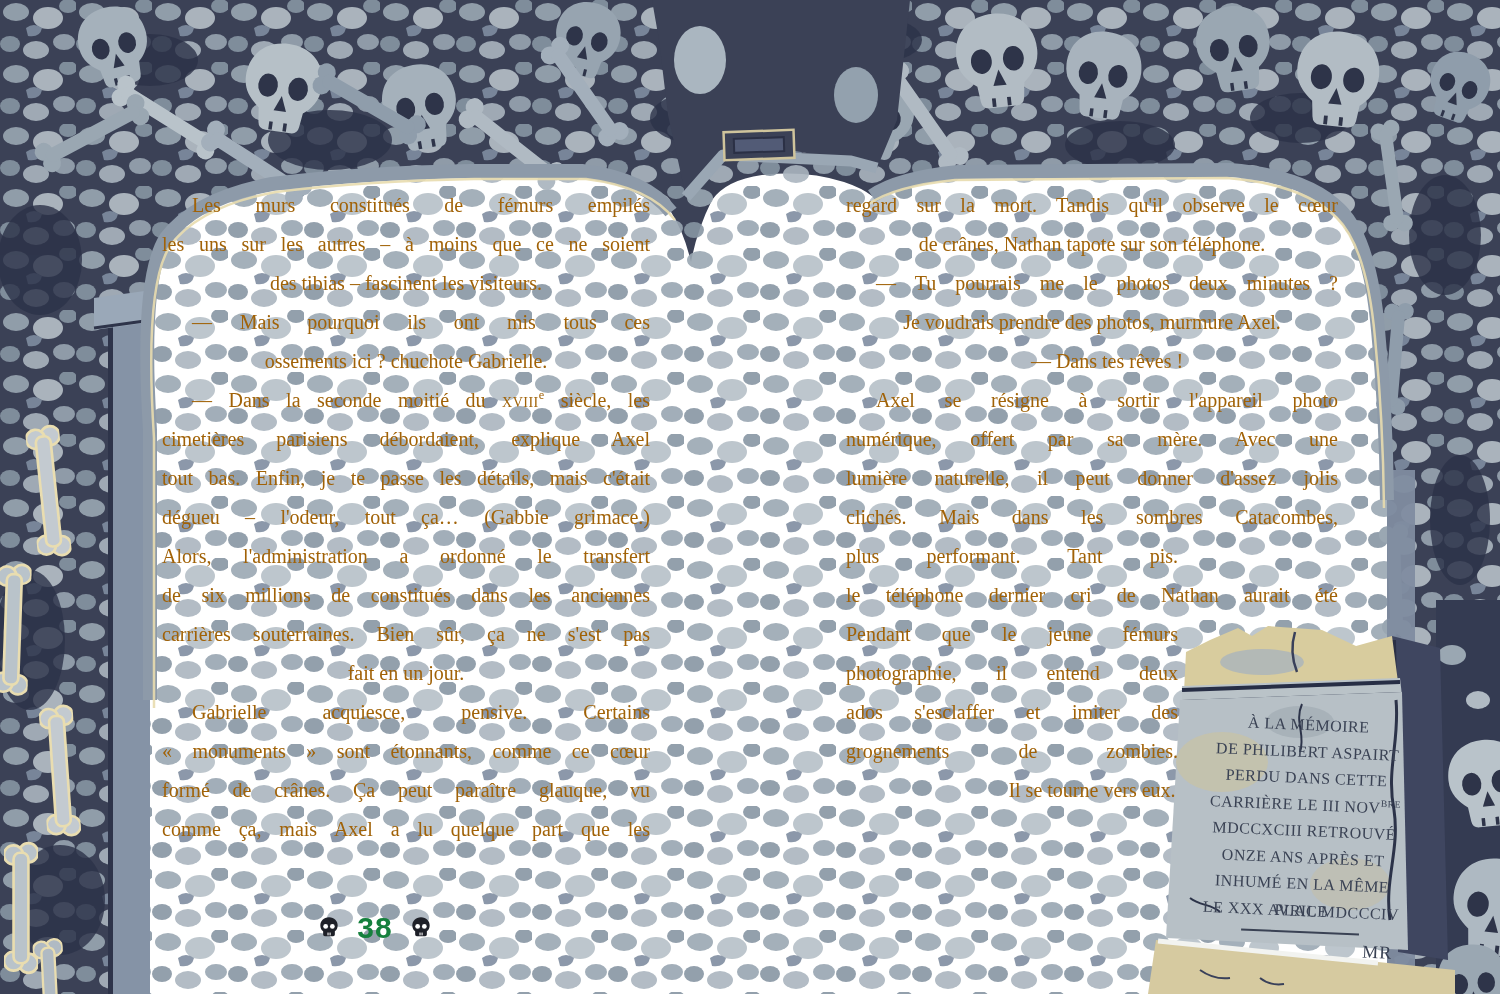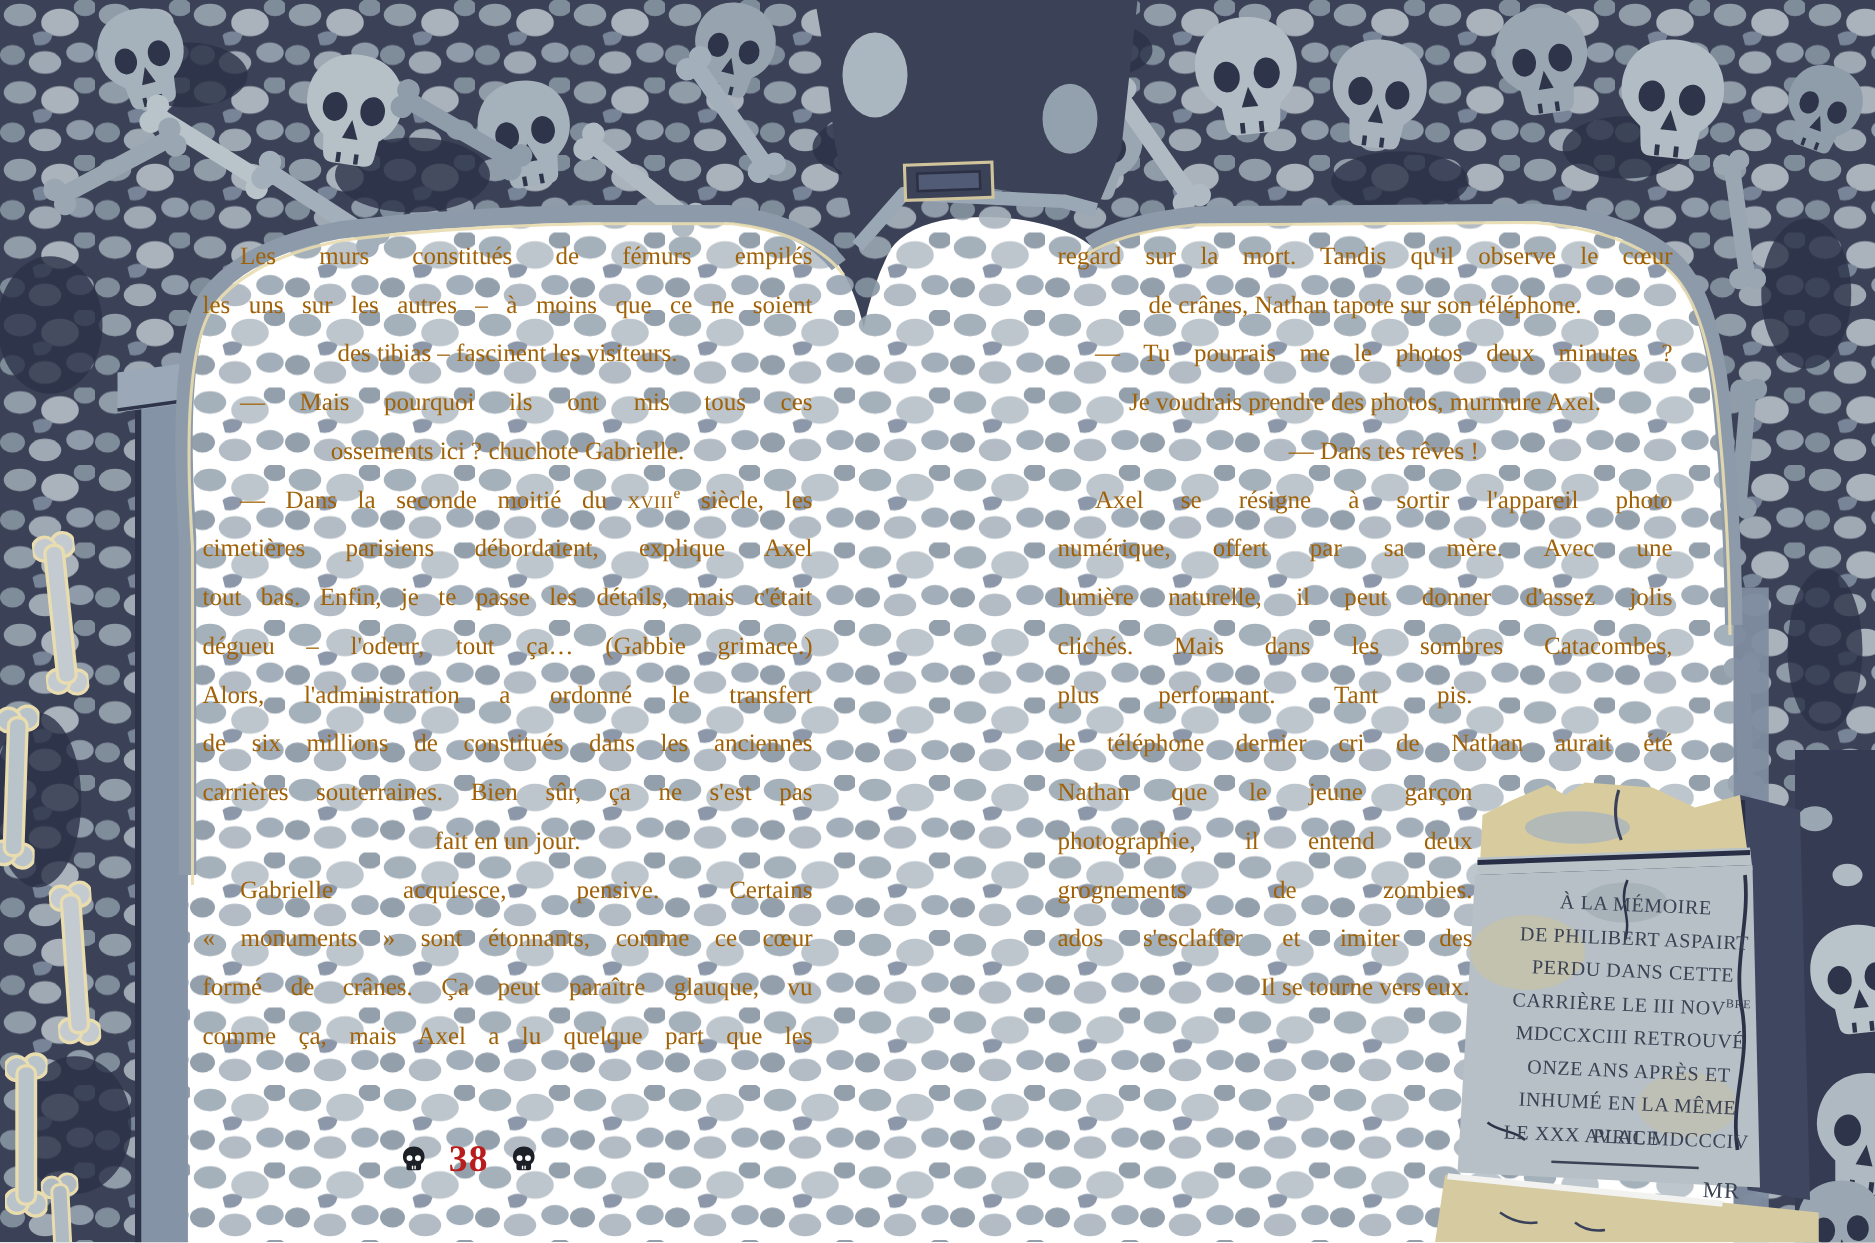--- a/index.html
+++ b/index.html
@@ -10,22 +10,22 @@
   .page-left{left:162px;width:488px;}
   .page-right{left:846px;width:492px;}
   .tl{height:39px;line-height:39px;text-align:center;white-space:normal;}
   .tl.just{text-align:justify;text-align-last:justify;}
   .tl.ind{text-indent:30px;}
   .tl.nar{width:332px;}
   .tl .sc{font-variant:small-caps;letter-spacing:.5px;}
   .tl sup{font-size:.62em;vertical-align:super;line-height:0;}
   .footer{position:absolute;left:300px;top:910px;width:150px;height:36px;z-index:2;
           display:flex;align-items:center;justify-content:center;gap:15px;}
-  .pagenum{font-family:Liberation Serif, serif;font-weight:bold;
-           font-size:30px;color:#b91c1c;letter-spacing:1px;}
+  .pagenum{font-family:Liberation Sans, sans-serif;font-weight:bold;
+           font-size:30px;color:#15803d;letter-spacing:1px;}
   .insc{position:absolute;left:1197px;top:712px;width:214px;z-index:2;
         transform:rotate(2.4deg);color:#3a4254;text-align:center;
         font-size:16px;line-height:26.5px;letter-spacing:.5px;}
   .insc .tl{height:26.5px;line-height:26.5px;text-align:center;}
   .insc sup{font-size:.6em;vertical-align:super;line-height:0;}
   .insc-rule{width:118px;border-top:2px solid #3a4254;margin:7px auto 3px auto;}
   .insc-sig{text-align:right;padding-right:14px;font-size:18px;letter-spacing:1px;}
 </style>
 </head>
 <body>
@@ -215,24 +215,24 @@
       <div class="tl"><span>de crânes, Nathan tapote sur son téléphone.</span></div>
       <div class="tl ind just"><span>— Tu pourrais me le photos deux minutes ?</span></div>
       <div class="tl"><span>Je voudrais prendre des photos, murmure Axel.</span></div>
       <div class="tl ind"><span>— Dans tes rêves !</span></div>
       <div class="tl ind just"><span>Axel se résigne à sortir l'appareil photo</span></div>
       <div class="tl just"><span>numérique, offert par sa mère. Avec une</span></div>
       <div class="tl just"><span>lumière naturelle, il peut donner d'assez jolis</span></div>
       <div class="tl just"><span>clichés. Mais dans les sombres Catacombes,</span></div>
       <div class="tl just nar"><span>plus performant. Tant pis.</span></div>
       <div class="tl just"><span>le téléphone dernier cri de Nathan aurait été</span></div>
-      <div class="tl just nar"><span>Nathan que le jeune garçon</span></div>
+      <div class="tl just nar"><span>Pendant que le jeune fémurs</span></div>
       <div class="tl just nar"><span>photographie, il entend deux</span></div>
+      <div class="tl just nar"><span>ados s'esclaffer et imiter des</span></div>
       <div class="tl just nar"><span>grognements de zombies.</span></div>
-      <div class="tl just nar"><span>ados s'esclaffer et imiter des</span></div>
       <div class="tl"><span>Il se tourne vers eux.</span></div>
     </div>
 
   <div class="footer">
     <svg width="26" height="26" viewBox="0 0 24 24">
       <path fill="#1e2028" d="M12 2 C17 2 20 5.4 20 9.6 C20 12 19 13.8 17.4 15 L17.4 18 Q17.4 19.6 15.8 19.6 L8.2 19.6 Q6.6 19.6 6.6 18 L6.6 15 C5 13.8 4 12 4 9.6 C4 5.4 7 2 12 2 Z"></path>
       <circle cx="8.9" cy="10.6" r="2.2" fill="#ffffff"></circle>
       <circle cx="15.1" cy="10.6" r="2.2" fill="#ffffff"></circle>
       <rect x="10.6" y="16.2" width="1" height="2.6" fill="#ffffff"></rect>
       <rect x="12.5" y="16.2" width="1" height="2.6" fill="#ffffff"></rect>

